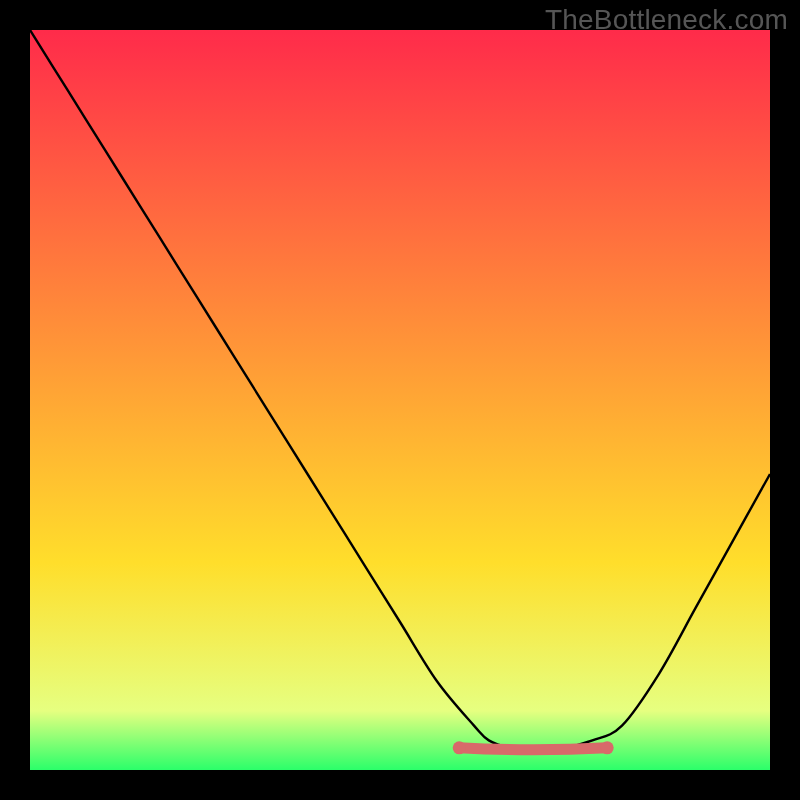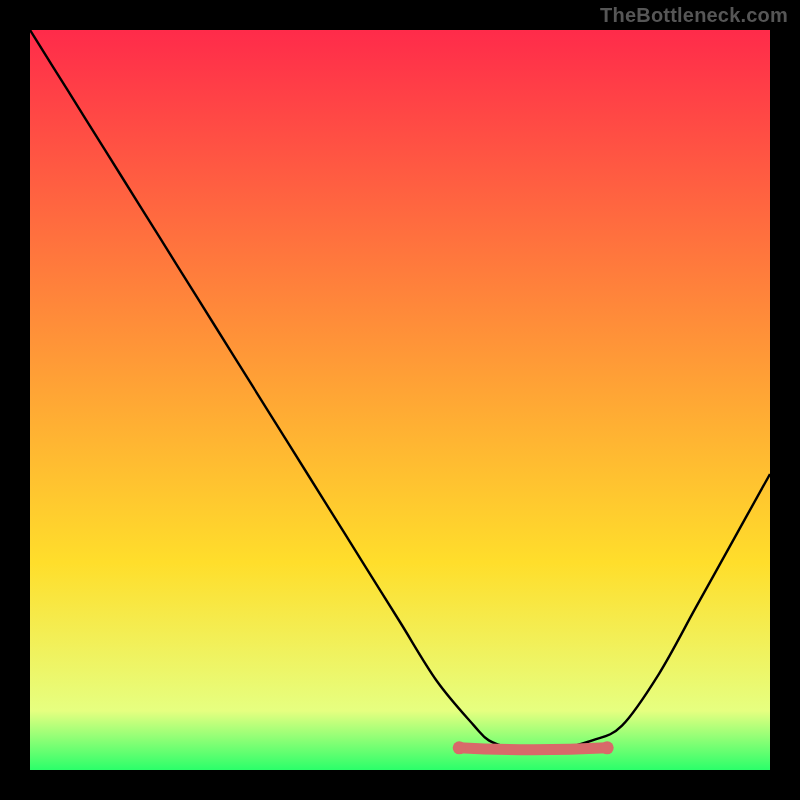--- a/index.html
+++ b/index.html
@@ -14,22 +14,22 @@
     position: relative;
     width: 800px;
     height: 800px;
     background: #000;
   }
   .watermark {
     position: absolute;
     top: 4px;
     right: 12px;
     font-family: Arial, Helvetica, sans-serif;
-    font-size: 20px;
-    font-weight: bold;
+    font-size: 28px;
+    font-weight: normal;
     color: #565656;
     letter-spacing: 0.2px;
     z-index: 10;
   }
   .plot {
     position: absolute;
     left: 30px;
     top: 30px;
     width: 740px;
     height: 740px;

